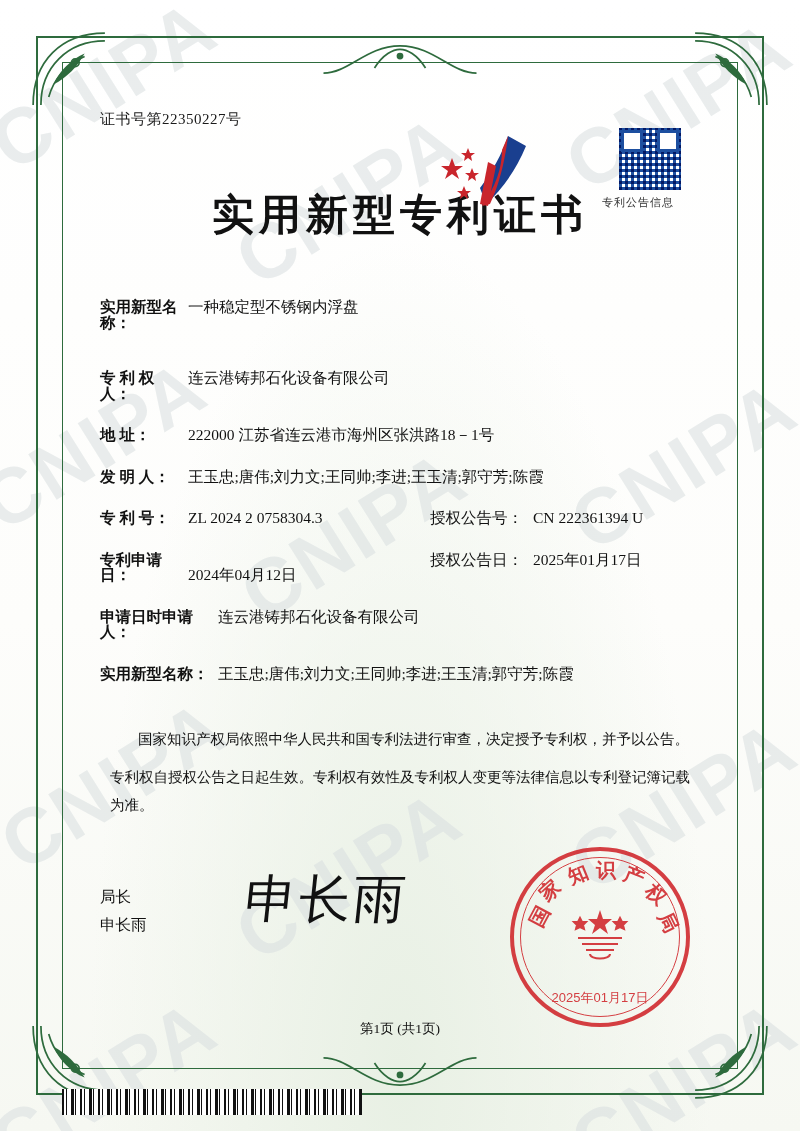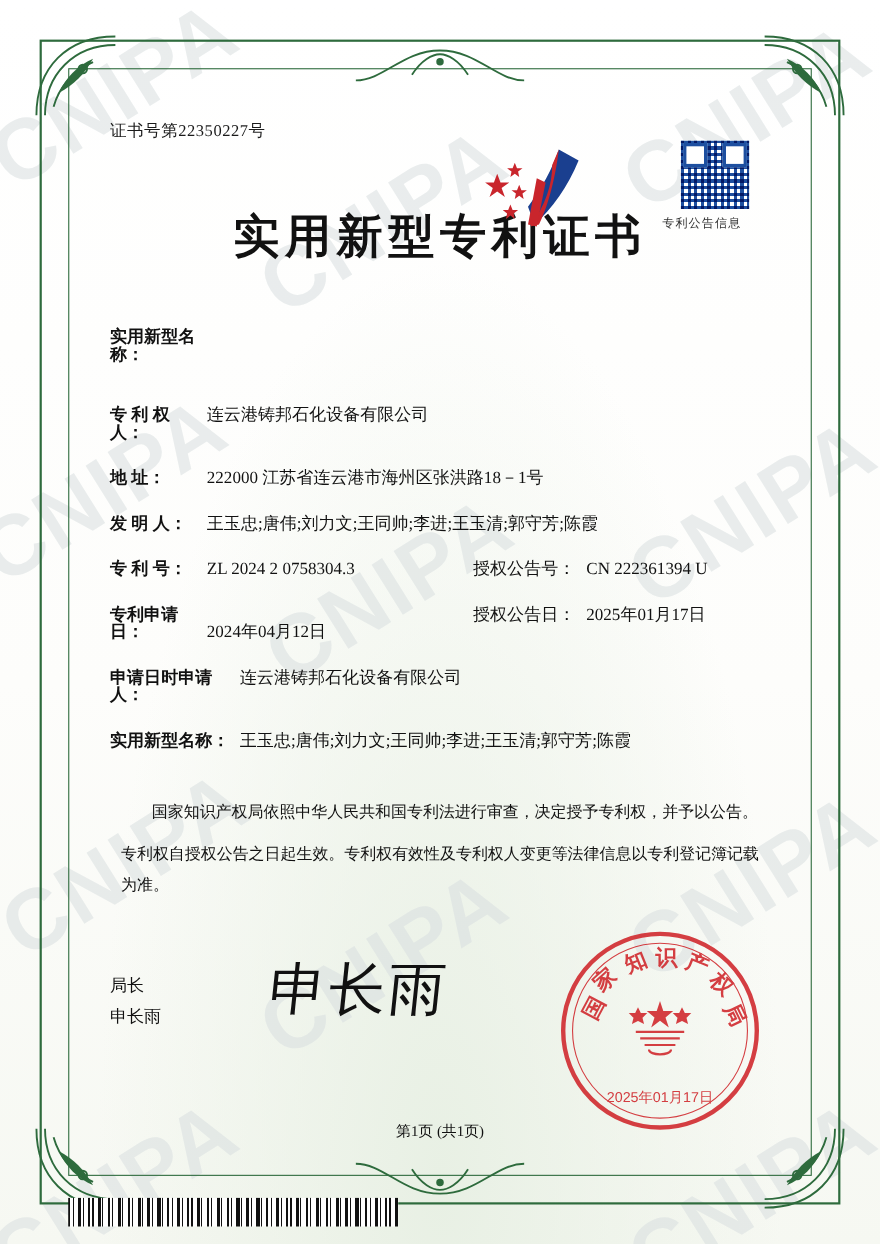--- a/index.html
+++ b/index.html
@@ -234,20 +234,21 @@
       <div class="qr"></div>
       <div class="qr-label">专利公告信息</div>
     </div>
 
     <div class="title">实用新型专利证书</div>
 
     <div class="fields">
 
       <div class="row">
         <div class="lbl">实用新型名称：</div>
+        <div class="val">一种稳定型不锈钢内浮盘</div>
       </div>
 
       <div class="gap"></div>
 
       <div class="row">
         <div class="lbl">专 利 权 人：</div>
         <div class="val">连云港铸邦石化设备有限公司</div>
       </div>
 
       <div class="row">

